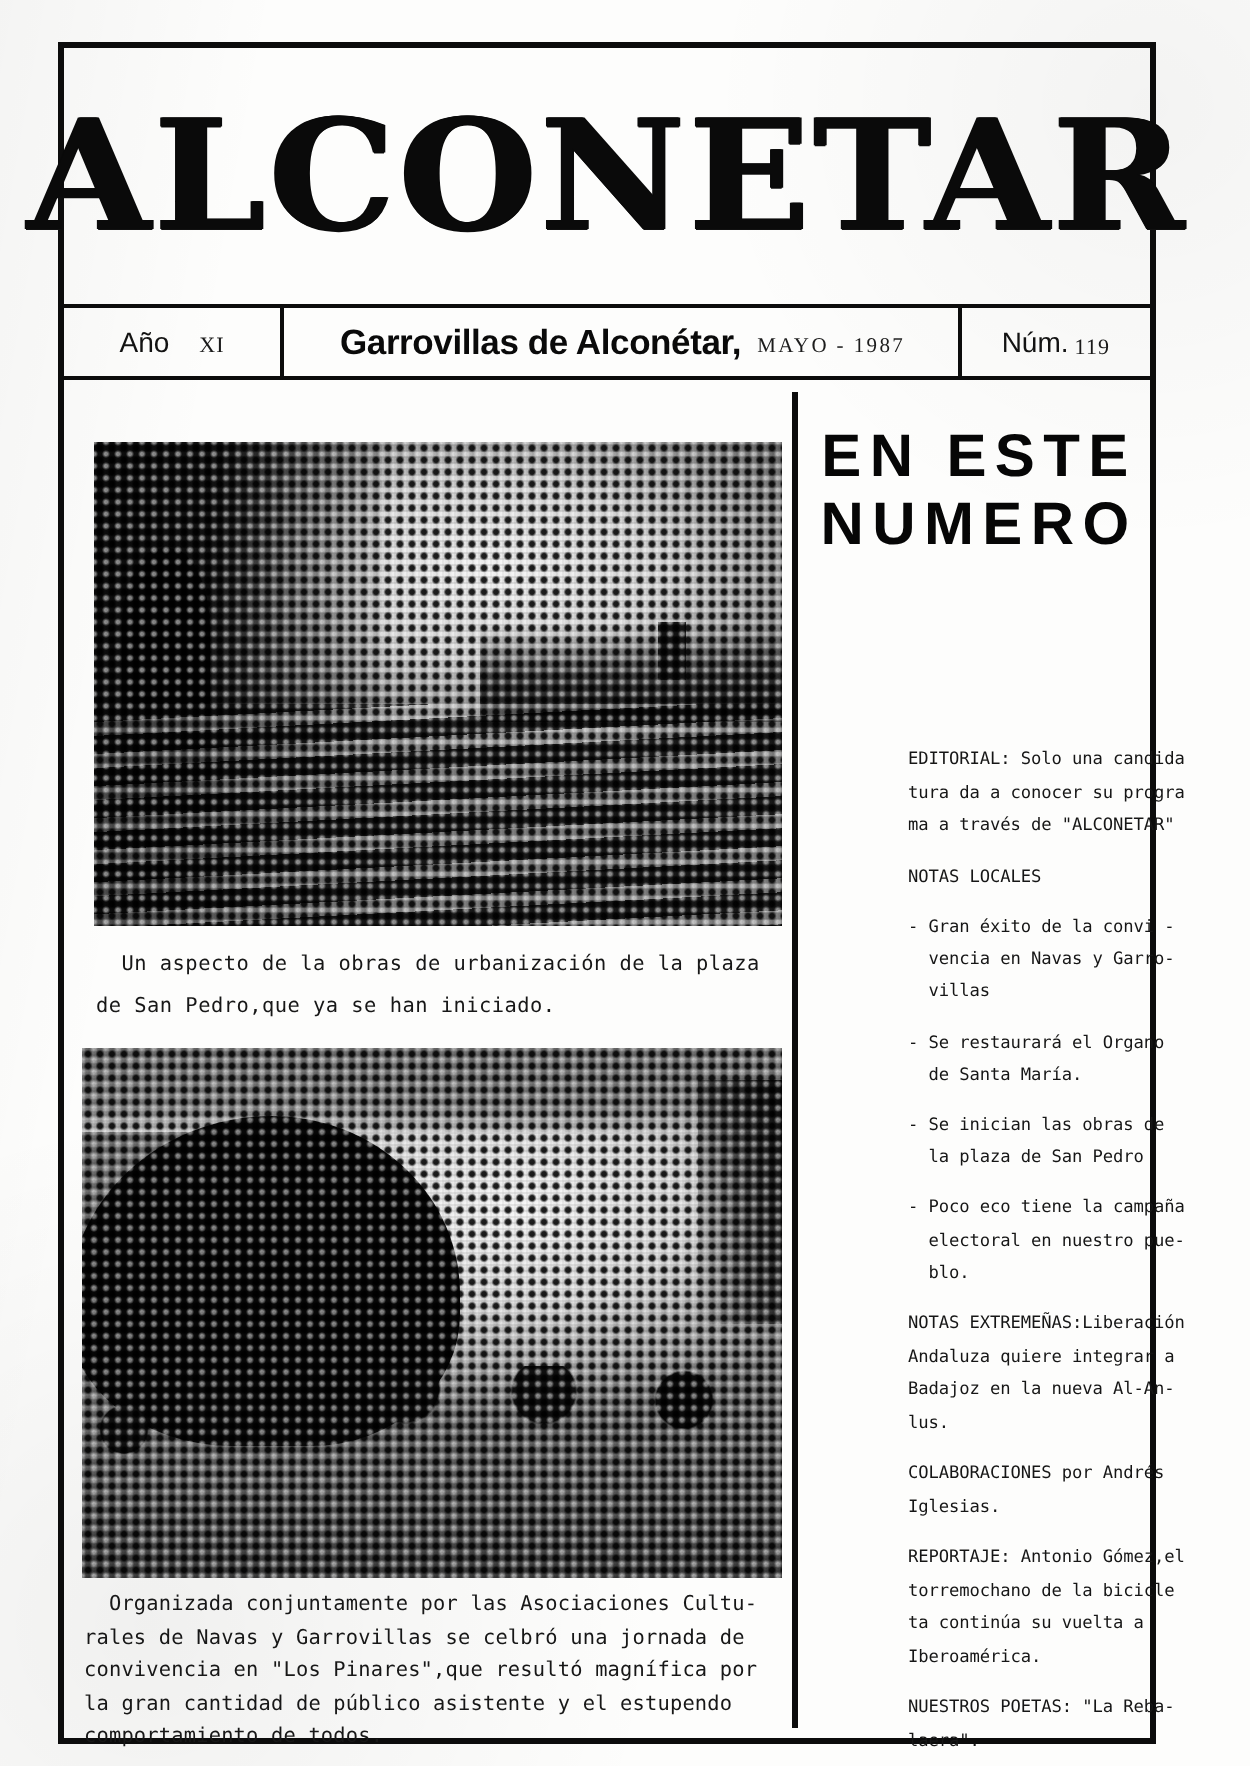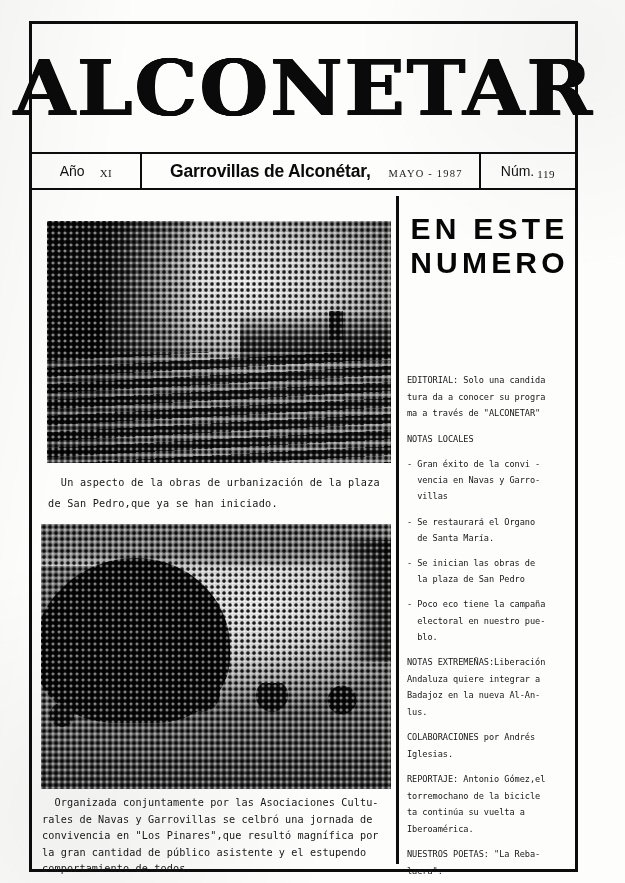--- a/index.html
+++ b/index.html
@@ -100,21 +100,21 @@
     font-family: "Liberation Serif", serif;
     font-size: 11px;
     letter-spacing: .5px;
     color: #1a1a1a;
     position: relative;
     top: 2px;
   }
   #info-place {
     flex: 1;
     padding-left: 28px;
-    gap: 18px;
+    gap: 8px;
     border-right: 2.5px solid #0c0c0c;
   }
   #info-place .town {
     font-family: "Liberation Sans", sans-serif;
     font-weight: 700;
     font-size: 17.5px;
     letter-spacing: -0.2px;
     color: #0a0a0a;
   }
   #info-place .date {
@@ -361,20 +361,21 @@
   }
 
   #toc {
     position: absolute;
     left: 3px;
     top: 182px;
     width: 170px;
   }
   .toc-block {
     margin-bottom: 9px;
+    margin-left: 47px;
   }
   .toc-block .ln {
     font-family: "DejaVu Sans Mono", "Liberation Mono", monospace;
     font-size: 8.6px;
     line-height: 16.5px;
     letter-spacing: -0.05px;
     color: #161616;
     white-space: pre;
   }
   .toc-block.bulleted .ln {

